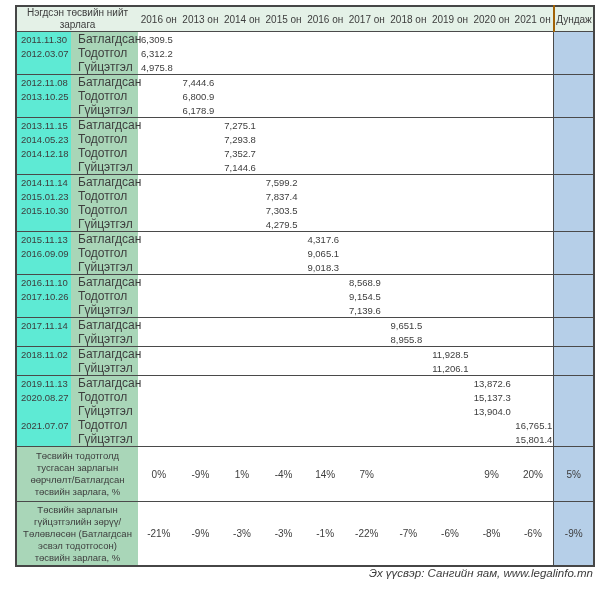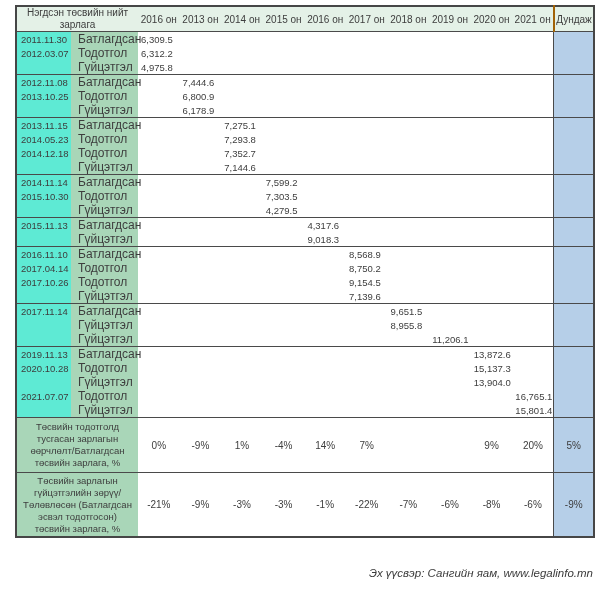--- a/index.html
+++ b/index.html
@@ -238,20 +238,35 @@
           <td class="val">7,599.2</td>
           <td class="val"></td>
           <td class="val"></td>
           <td class="val"></td>
           <td class="val"></td>
           <td class="val"></td>
           <td class="val"></td>
           <td class="avg"></td>
         </tr>
         <tr class="data-row">
+          <td class="date">2015.01.23</td>
+          <td class="type">Тодотгол</td>
+          <td class="val"></td>
+          <td class="val"></td>
+          <td class="val"></td>
+          <td class="val">7,837.4</td>
+          <td class="val"></td>
+          <td class="val"></td>
+          <td class="val"></td>
+          <td class="val"></td>
+          <td class="val"></td>
+          <td class="val"></td>
+          <td class="avg"></td>
+        </tr>
+        <tr class="data-row">
           <td class="date">2015.10.30</td>
           <td class="type">Тодотгол</td>
           <td class="val"></td>
           <td class="val"></td>
           <td class="val"></td>
           <td class="val">7,303.5</td>
           <td class="val"></td>
           <td class="val"></td>
           <td class="val"></td>
           <td class="val"></td>
@@ -283,20 +298,35 @@
           <td class="val"></td>
           <td class="val">4,317.6</td>
           <td class="val"></td>
           <td class="val"></td>
           <td class="val"></td>
           <td class="val"></td>
           <td class="val"></td>
           <td class="avg"></td>
         </tr>
         <tr class="data-row">
+          <td class="date">2016.09.09</td>
+          <td class="type">Тодотгол</td>
+          <td class="val"></td>
+          <td class="val"></td>
+          <td class="val"></td>
+          <td class="val"></td>
+          <td class="val">9,065.1</td>
+          <td class="val"></td>
+          <td class="val"></td>
+          <td class="val"></td>
+          <td class="val"></td>
+          <td class="val"></td>
+          <td class="avg"></td>
+        </tr>
+        <tr class="data-row">
           <td class="date"></td>
           <td class="type">Гүйцэтгэл</td>
           <td class="val"></td>
           <td class="val"></td>
           <td class="val"></td>
           <td class="val"></td>
           <td class="val">9,018.3</td>
           <td class="val"></td>
           <td class="val"></td>
           <td class="val"></td>
@@ -313,35 +343,20 @@
           <td class="val"></td>
           <td class="val"></td>
           <td class="val">8,568.9</td>
           <td class="val"></td>
           <td class="val"></td>
           <td class="val"></td>
           <td class="val"></td>
           <td class="avg"></td>
         </tr>
         <tr class="data-row">
-          <td class="date">2017.04.14</td>
-          <td class="type">Тодотгол</td>
-          <td class="val"></td>
-          <td class="val"></td>
-          <td class="val"></td>
-          <td class="val"></td>
-          <td class="val"></td>
-          <td class="val">8,750.2</td>
-          <td class="val"></td>
-          <td class="val"></td>
-          <td class="val"></td>
-          <td class="val"></td>
-          <td class="avg"></td>
-        </tr>
-        <tr class="data-row">
           <td class="date">2017.10.26</td>
           <td class="type">Тодотгол</td>
           <td class="val"></td>
           <td class="val"></td>
           <td class="val"></td>
           <td class="val"></td>
           <td class="val"></td>
           <td class="val">9,154.5</td>
           <td class="val"></td>
           <td class="val"></td>
@@ -387,20 +402,35 @@
           <td class="val"></td>
           <td class="val"></td>
           <td class="val"></td>
           <td class="val"></td>
           <td class="val">8,955.8</td>
           <td class="val"></td>
           <td class="val"></td>
           <td class="val"></td>
           <td class="avg"></td>
         </tr>
+        <tr class="data-row group-start">
+          <td class="date">2018.11.02</td>
+          <td class="type">Батлагдсан</td>
+          <td class="val"></td>
+          <td class="val"></td>
+          <td class="val"></td>
+          <td class="val"></td>
+          <td class="val"></td>
+          <td class="val"></td>
+          <td class="val"></td>
+          <td class="val">11,928.5</td>
+          <td class="val"></td>
+          <td class="val"></td>
+          <td class="avg"></td>
+        </tr>
         <tr class="data-row">
           <td class="date"></td>
           <td class="type">Гүйцэтгэл</td>
           <td class="val"></td>
           <td class="val"></td>
           <td class="val"></td>
           <td class="val"></td>
           <td class="val"></td>
           <td class="val"></td>
           <td class="val"></td>
@@ -418,21 +448,21 @@
           <td class="val"></td>
           <td class="val"></td>
           <td class="val"></td>
           <td class="val"></td>
           <td class="val"></td>
           <td class="val">13,872.6</td>
           <td class="val"></td>
           <td class="avg"></td>
         </tr>
         <tr class="data-row">
-          <td class="date">2020.10.28</td>
+          <td class="date">2020.08.27</td>
           <td class="type">Тодотгол</td>
           <td class="val"></td>
           <td class="val"></td>
           <td class="val"></td>
           <td class="val"></td>
           <td class="val"></td>
           <td class="val"></td>
           <td class="val"></td>
           <td class="val"></td>
           <td class="val">15,137.3</td>

